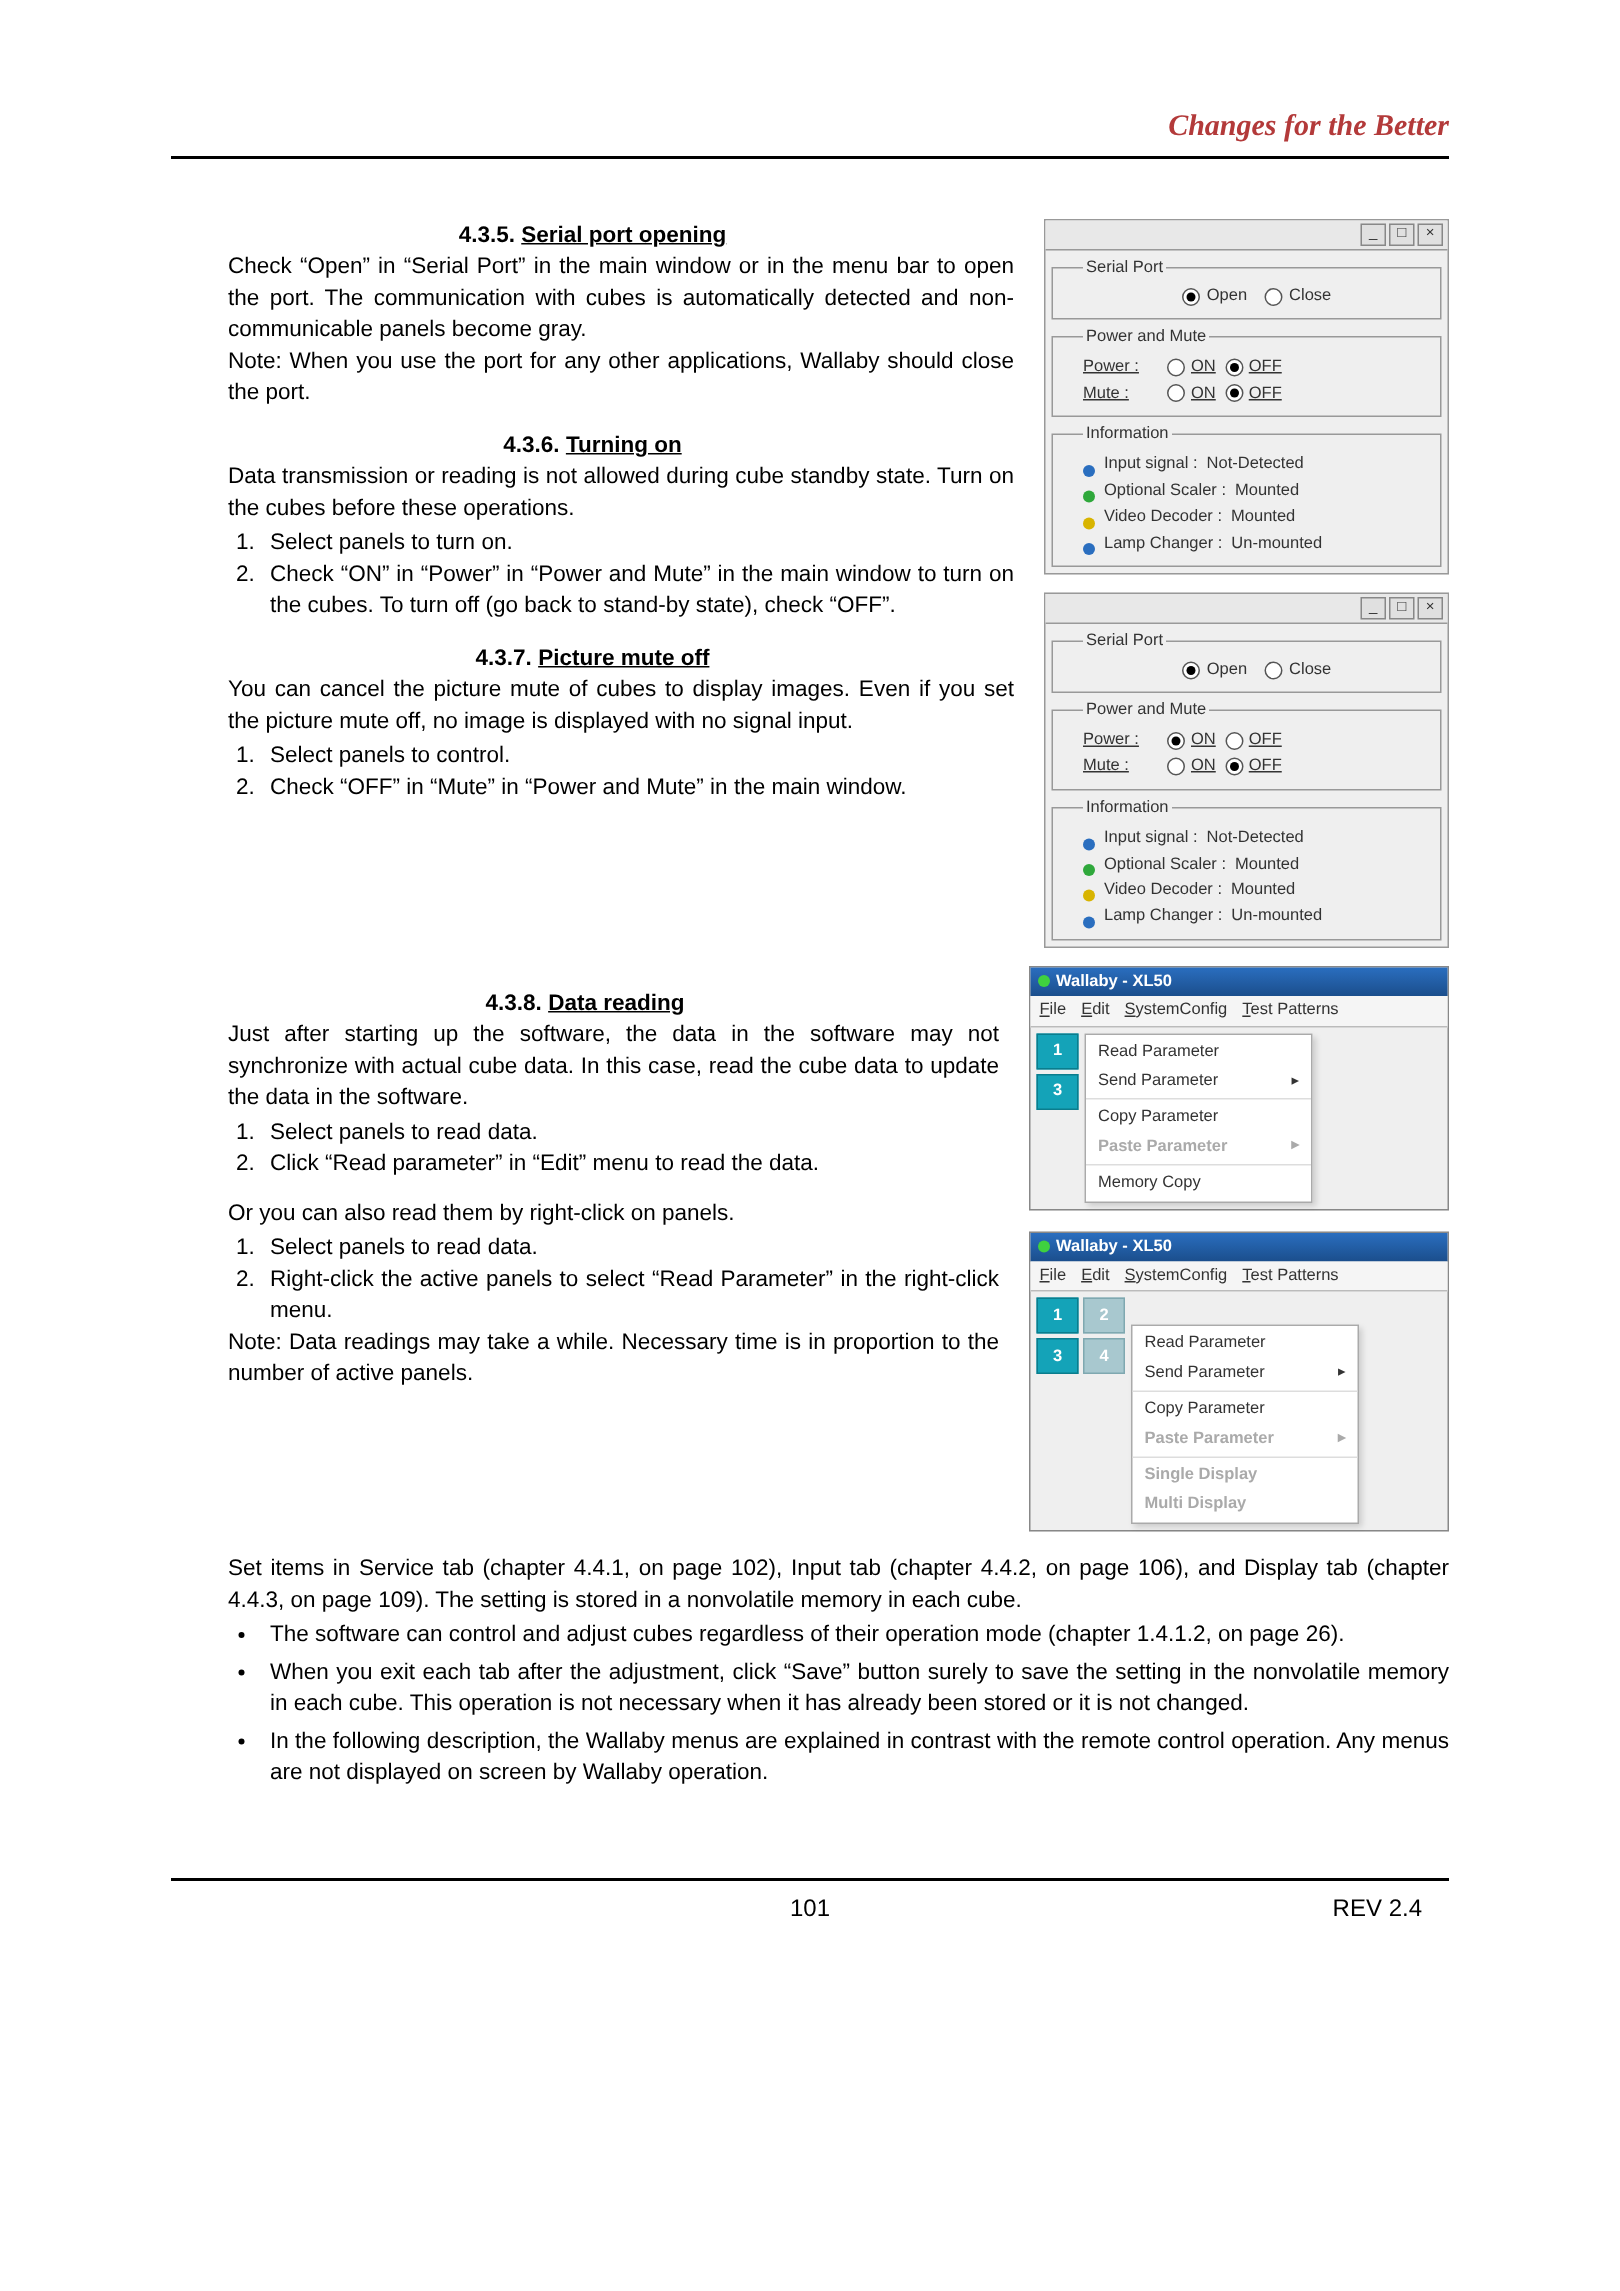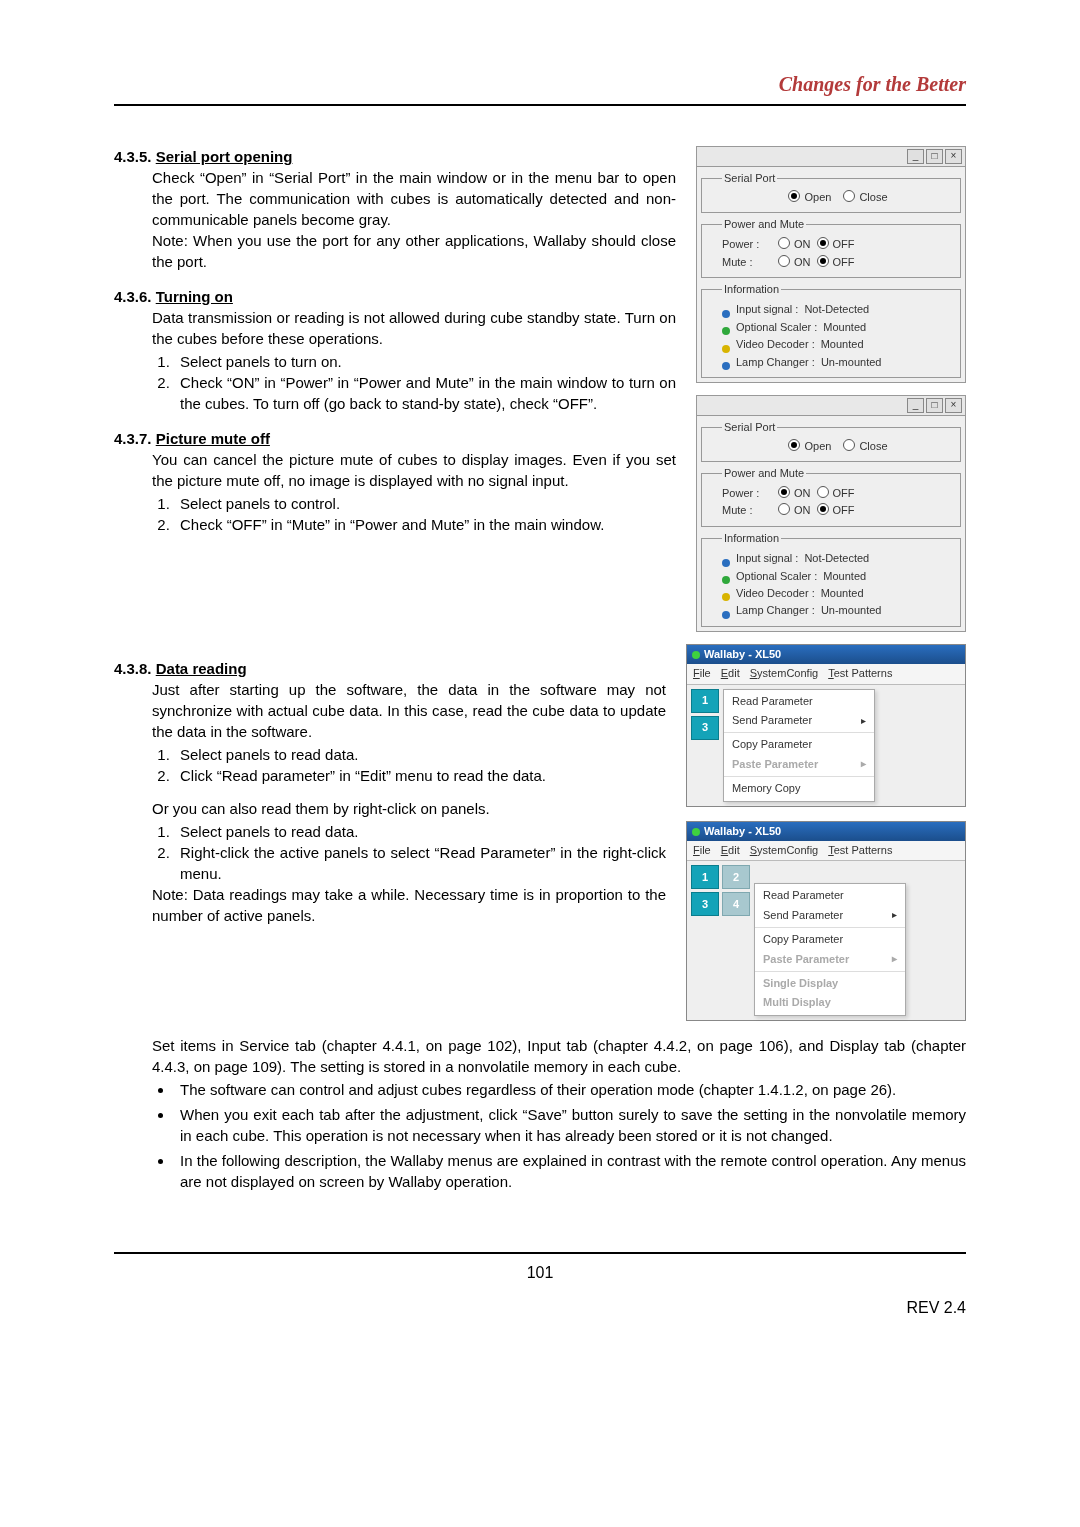--- a/index.html
+++ b/index.html
@@ -36,20 +36,21 @@
   .left-col {
     flex: 1;
     min-width: 0;
   }
   .right-col {
     width: 270px;
     flex-shrink: 0;
   }
   .section-head {
     font-weight: bold;
+    text-align: center;
   }
   .section-head .num { }
   .section-head .ttl { text-decoration: underline; }
   .indent { margin-left: 38px; }
   .justify { text-align: justify; }
   ol.numlist {
     margin: 2px 0 0 0;
     padding-left: 60px;
   }
   ol.numlist li {
@@ -108,33 +109,33 @@
     padding: 0 2px;
     color: #333;
   }
   .radio-row {
     display:flex;
     gap: 12px;
     justify-content:center;
   }
   .radio {
     display:inline-flex;
-    align-items:flex-start;
+    align-items:center;
     gap:4px;
   }
   .dotc {
     width:10px;height:10px;border:1px solid #555;border-radius:50%;
     display:inline-block;background:#fff;position:relative;
   }
   .dotc.sel::after {
     content:""; position:absolute; left:2px; top:2px;
     width:6px;height:6px;border-radius:50%;background:#000;
   }
   .pm-row {
-    display:flex; gap:6px; align-items:center; padding:1px 0;
+    display:flex; gap:6px; align-items:center; padding:1px 0;text-decoration:underline;
   }
   .pm-row .lbl { width: 50px; }
   .info-line {
     display:flex; align-items:flex-end; gap:6px; padding: 1px 0;
   }
   .bullet {
     width:8px;height:8px;border-radius:50%;display:inline-block;
   }
   .b-blue { background:#2a6ebf; }
   .b-green { background:#2fa83b; }
@@ -216,22 +217,21 @@
     display:flex;
     justify-content:flex-start;
     padding-top: 8px;
     font-size:16px;
   }
   .footer .pgnum {
     width:100%; text-align:center;
   }
   .footer .rev {
     position:absolute;
-    right:90px;
-    margin-top:35px;
+    right:108px;
   }
 </style>
 </head>
 <body>
 
 <div class="page">
 
   <div class="header-right">Changes for the Better</div>
 
   <div class="body-row">

